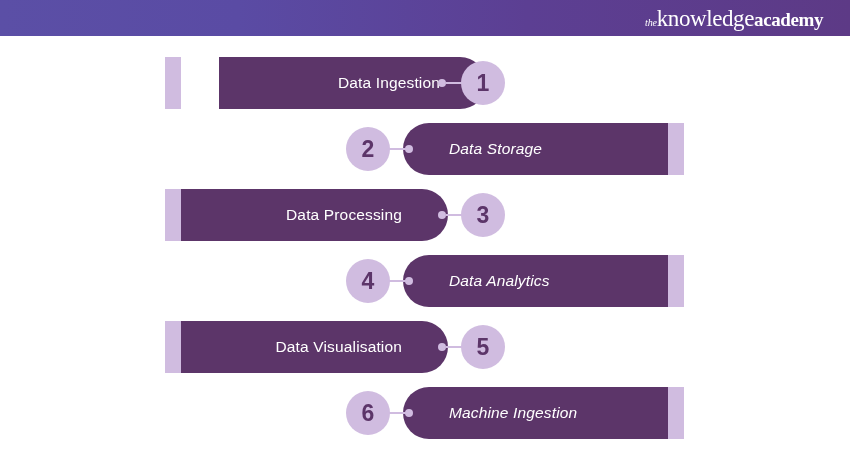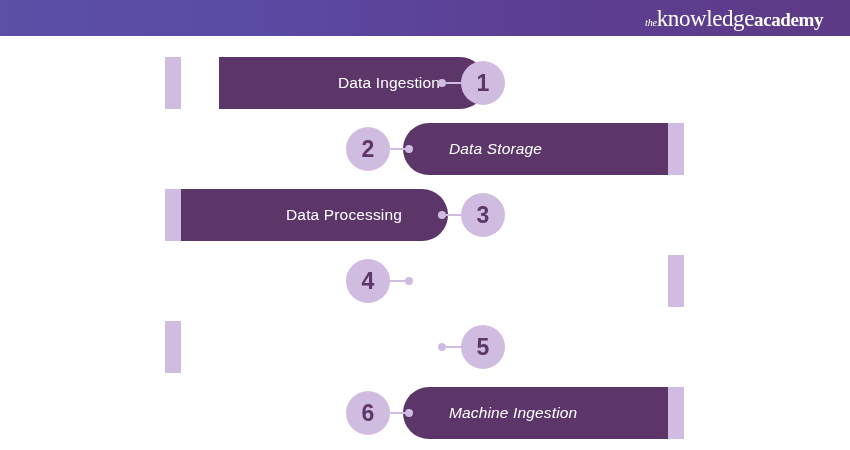--- a/index.html
+++ b/index.html
@@ -178,28 +178,34 @@
         <span class="bar-label">Data Processing</span>
       </div>
       <div class="line" style="left: 446px; width: 16px;"></div>
       <div class="dot" style="left: 438px;"></div>
       <div class="circle" style="left: 461px;">
         <span class="circle-num">3</span>
       </div>
     </div>
     <div class="row right" style="top: 219px;">
       <div class="accent" style="left: 668px;"></div>
+      <div class="bar" style="left: 403px; width: 265px;">
+        <span class="bar-label">Data Analytics</span>
+      </div>
       <div class="line" style="left: 389px; width: 18px;"></div>
       <div class="dot" style="left: 405px;"></div>
       <div class="circle" style="left: 346px;">
         <span class="circle-num">4</span>
       </div>
     </div>
     <div class="row left" style="top: 285px;">
       <div class="accent" style="left: 165px;"></div>
+      <div class="bar" style="left: 181px; width: 267px;">
+        <span class="bar-label">Data Visualisation</span>
+      </div>
       <div class="line" style="left: 446px; width: 16px;"></div>
       <div class="dot" style="left: 438px;"></div>
       <div class="circle" style="left: 461px;">
         <span class="circle-num">5</span>
       </div>
     </div>
     <div class="row right" style="top: 351px;">
       <div class="accent" style="left: 668px;"></div>
       <div class="bar" style="left: 403px; width: 265px;">
         <span class="bar-label">Machine Ingestion</span>

